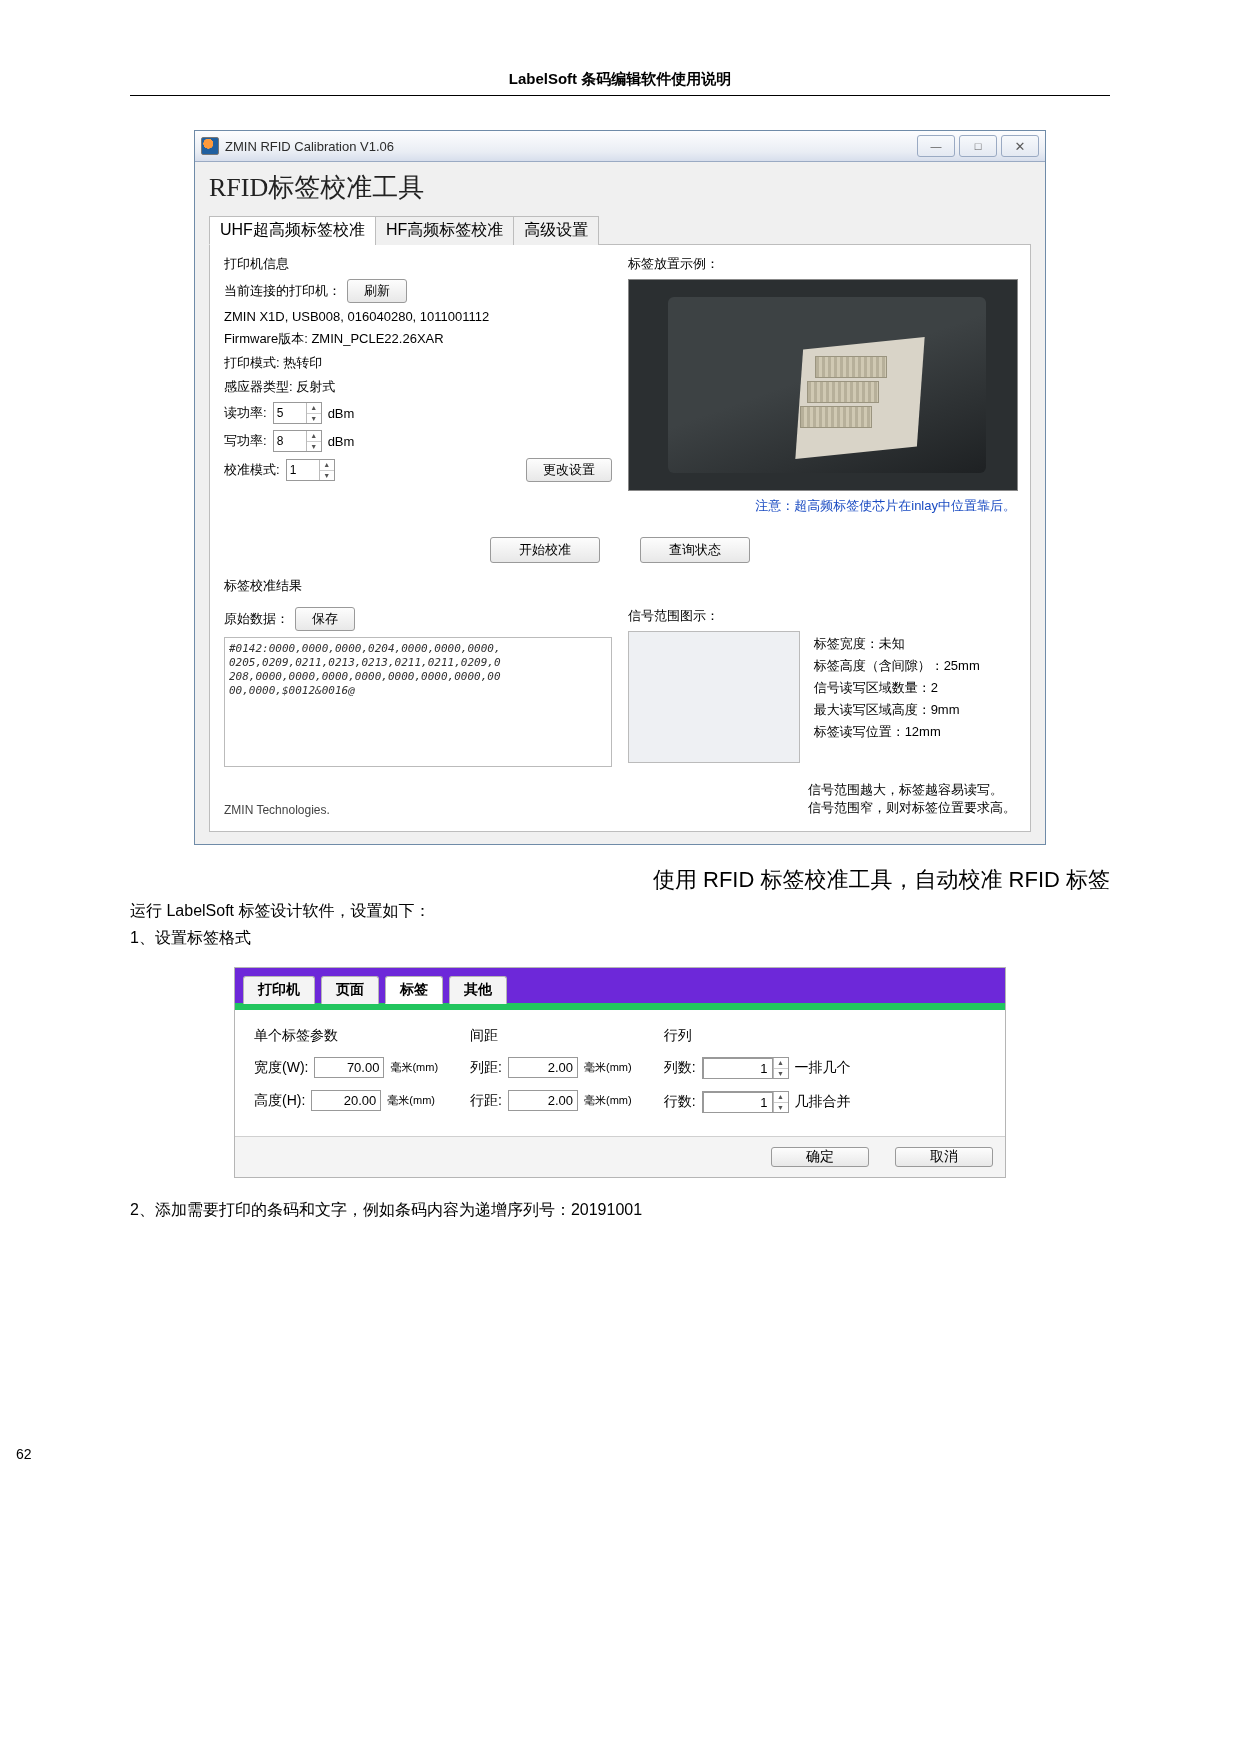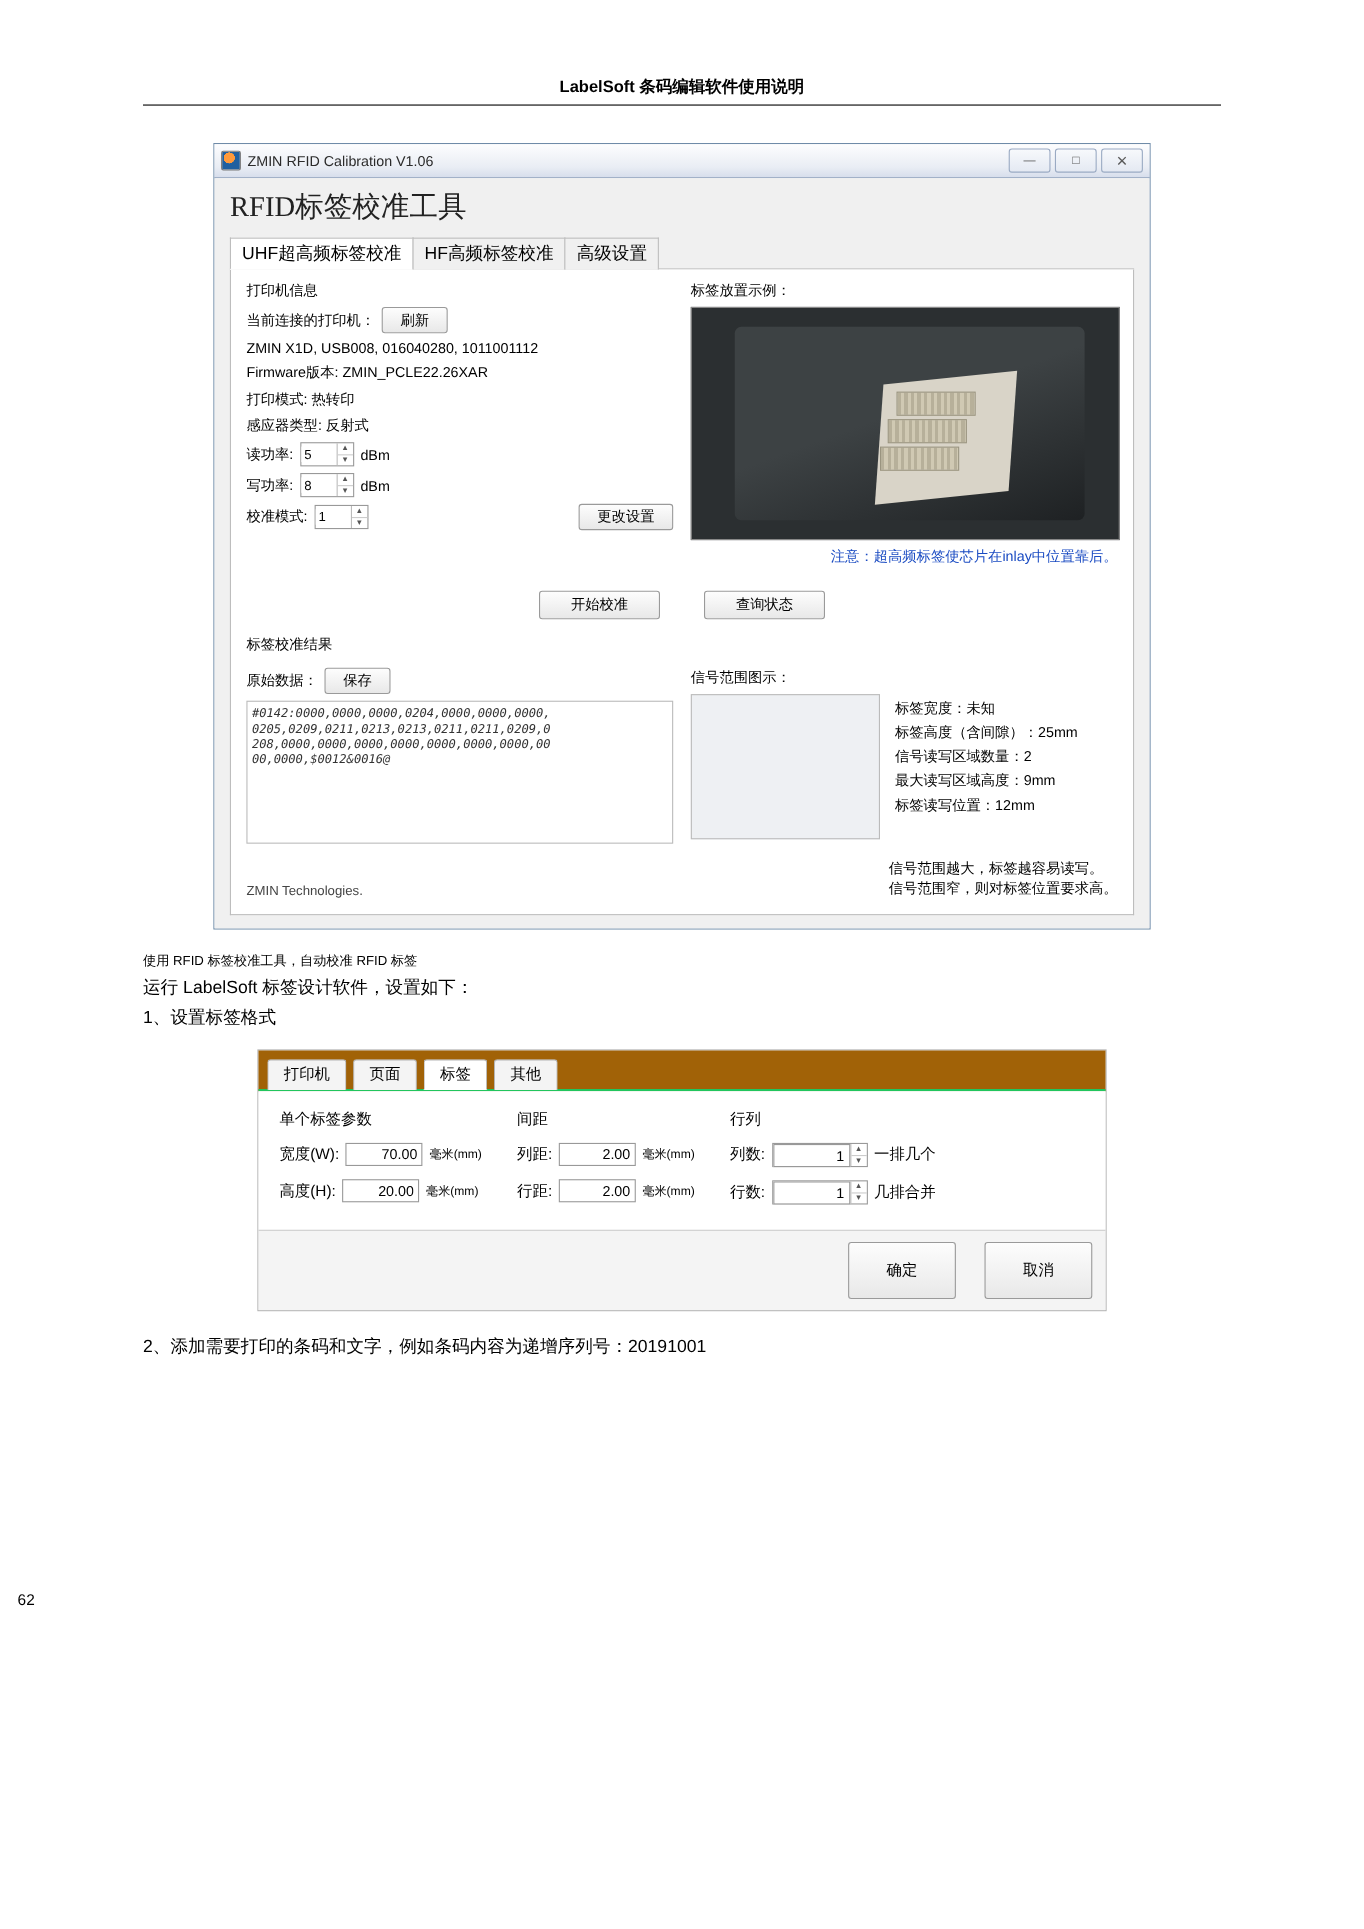--- a/index.html
+++ b/index.html
@@ -210,37 +210,38 @@
     vertical-align: top;
   }
   .sig-stats { display: inline-block; vertical-align: top; margin-left: 10px; width: 200px; }
   .sig-stats div { font-size: 13px; margin: 4px 0; }
 
   .footer-row { margin-top: 14px; display: flex; justify-content: space-between; align-items: flex-end; }
   .footer-left { font-size: 12px; color: #444; }
   .footer-right { font-size: 13px; }
 
   
-  .caption { text-align: left; font-size: 12px; margin: 20px 0 6px; }
+  .caption { text-align: right; font-size: 22px; margin: 20px 0 6px; }
   .body-text { font-size: 16px; margin: 4px 0; }
   .body-strong { font-size: 16px; margin: 6px 0 18px; }
 
   
   .screenshot2 {
     width: 770px;
     margin: 0 auto;
     border: 1px solid #b5b5b5;
     background: #f4f4f4;
     padding: 0;
   }
   .dlg-tabs {
     display: flex;
-    border-bottom: 2px solid #22c55e;
-    background: #a16207;
+    border-bottom: 7px solid #22c55e;
+    background: #6d28d9;
     padding: 7px 8px 0 8px;
+    font-weight: bold;
   }
   .dlg-tab {
     border: 1px solid #b5b5b5;
     border-bottom: none;
     padding: 4px 14px;
     font-size: 14px;
     margin-right: 6px;
     background: #f4f4f4;
     border-top-left-radius: 3px;
     border-top-right-radius: 3px;
@@ -265,21 +266,21 @@
   }
   .unit { font-size: 11px; }
   .dlg-footer {
     background: #f4f4f4;
     border-top: 1px solid #d0d0d0;
     padding: 10px 12px;
     display: flex;
     justify-content: flex-end;
     gap: 26px;
   }
-  .dlg-footer .btn { padding: 16px 34px; font-size: 14px; }
+  .dlg-footer .btn { padding: 0 34px; font-size: 14px; }
 </style>
 </head>
 <body>
 
 <div class="page">
 
   <div class="page-header">LabelSoft 条码编辑软件使用说明</div>
 
   <div class="screenshot">
     <div class="titlebar">

